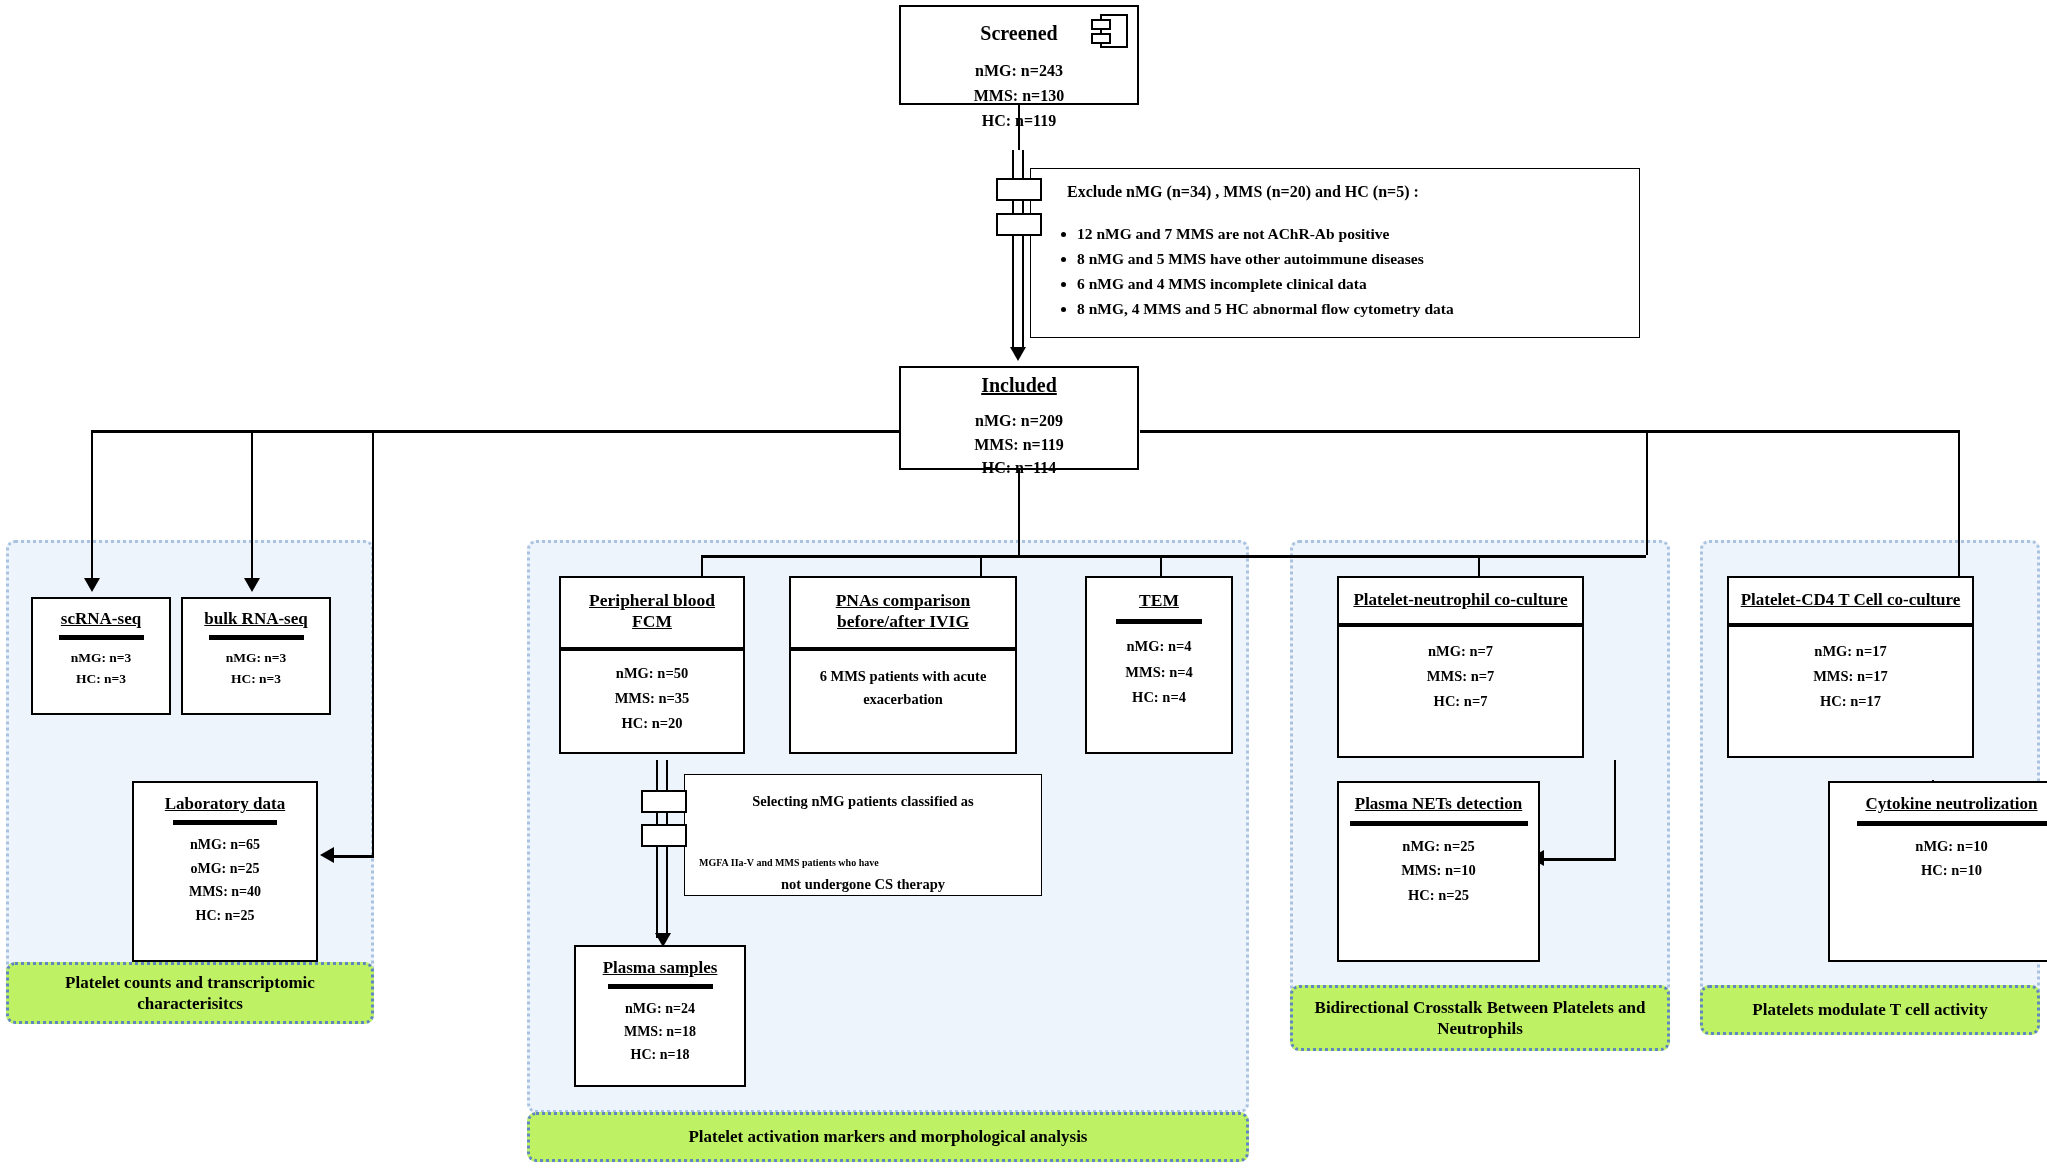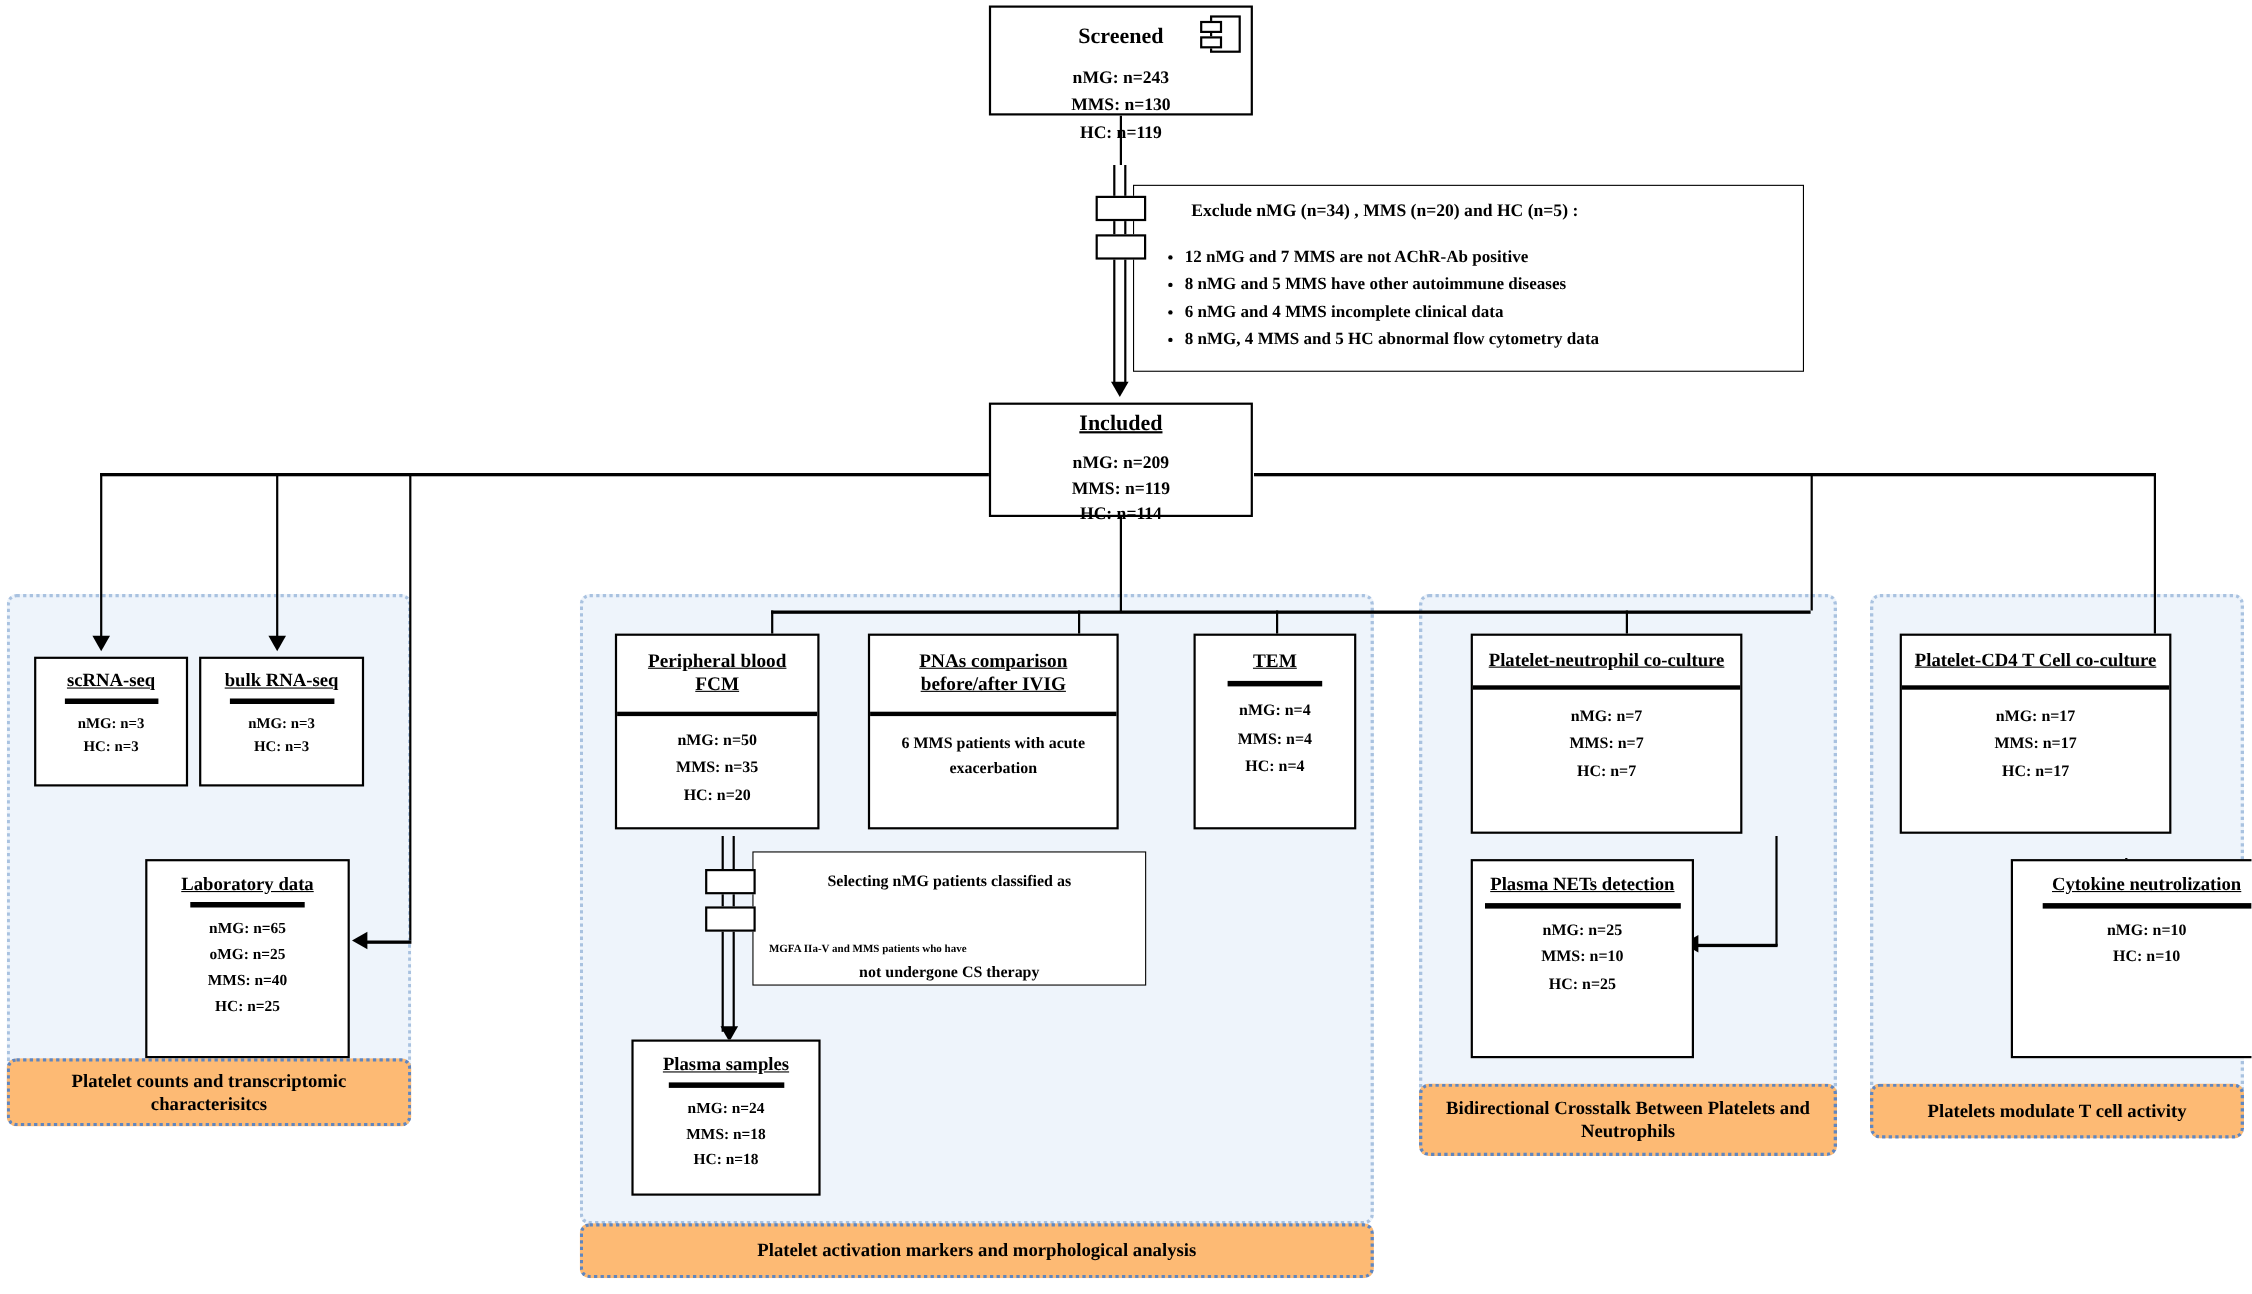--- a/index.html
+++ b/index.html
@@ -71,21 +71,21 @@
     position:absolute;
     box-sizing:border-box;
     background:#eef4fb;
     border:3px dotted #a9c2e0;
     border-radius:9px;
     z-index:1;
   }
   .caption{
     position:absolute;
     box-sizing:border-box;
-    background:#fdba74;
+    background:#bef264;
     border:3px dotted #5f86c0;
     border-radius:9px;
     display:flex;
     align-items:center;
     justify-content:center;
     text-align:center;
     font-weight:bold;
     line-height:1.25;
     z-index:4;
   }
@@ -193,21 +193,21 @@
     <div class="title" style="font-size:20px;text-decoration:none;padding-top:9px;">Screened</div>
     <div class="rule" style="width:128px;"></div>
     <div class="rows" style="font-size:16px;">
       <div>nMG: n=243</div>
       <div>MMS: n=130</div>
       <div>HC: n=119</div>
     </div>
   </div>
 
   <div class="note" style="left:1030px;top:168px;width:610px;height:170px;padding:14px 12px 8px 12px;">
-    <div class="nhead" style="font-size:16px;padding-left:40px;">Exclude nMG (n=34) , MMS (n=20) and HC (n=5) :</div>
+    <div class="nhead" style="font-size:16px;padding-left:24px;">Exclude nMG (n=34) , MMS (n=20) and HC (n=5) :</div>
     <ul style="margin-top:20px;font-size:15.5px;">
       <li>12 nMG and 7 MMS are not AChR-Ab positive</li>
       <li>8 nMG and 5 MMS have other autoimmune diseases</li>
       <li>6 nMG and 4 MMS incomplete clinical data</li>
       <li>8 nMG, 4 MMS and 5 HC abnormal flow cytometry data</li>
     </ul>
   </div>
 
   <div class="node" style="left:899px;top:366px;width:240px;height:104px;padding:5px 0 0 0;">
     <div class="title" style="font-size:20px;">Included</div>

